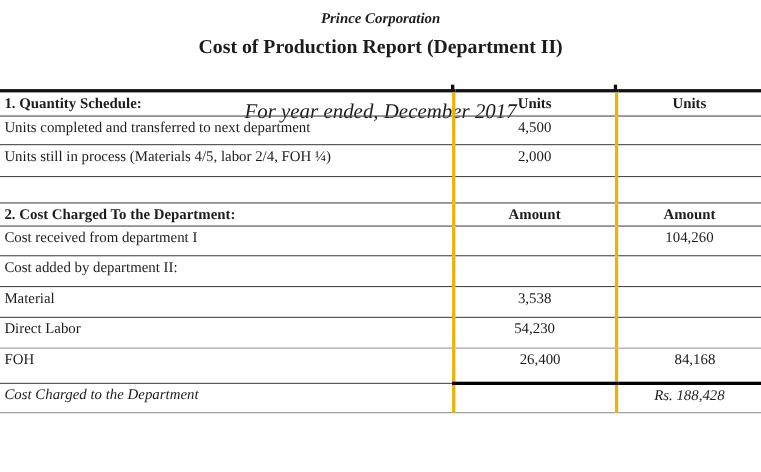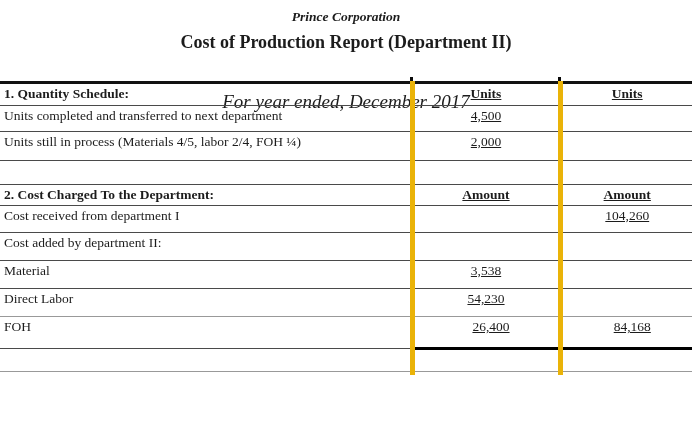--- a/index.html
+++ b/index.html
@@ -31,21 +31,21 @@
     font-size: 13.5px;
   }
   table.report td {
     vertical-align: top;
     border-bottom: 1px solid #4a4a4a;
     padding: 2px 4px 0 4px;
     overflow: hidden;
     white-space: nowrap;
   }
   td.c0 { padding-left: 7px; }
-  td.c1, td.c2 { border-left: 5px solid #eab308; text-align: center; text-decoration: underline; }
+  td.c1, td.c2 { border-left: 3px solid #eab308; text-align: center; }
 
   tr.toprule td { border-top: 3px solid #121212; }
   tr.h21 { height: 21px; }
   tr.h23 { height: 23px; }
   tr.h24 { height: 24px; }
   tr.h26 { height: 26px; }
   tr.h27 { height: 27px; padding-left: 44px; }
   tr.h28 { height: 28px; }
   tr.h29 { height: 29px; }
   tr.h32 { height: 32px; }
@@ -132,20 +132,25 @@
       <tr class="h28 gray-bottom">
         <td class="c0">Direct Labor</td>
         <td class="c1">54,230</td>
         <td class="c2"></td>
       </tr>
       <tr class="h32 foh">
         <td class="c0">FOH</td>
         <td class="c1">26,400</td>
         <td class="c2">84,168</td>
       </tr>
+      <tr class="h27">
+        <td class="c0 italic">Cost Charged to the Department</td>
+        <td class="c1 italic"></td>
+        <td class="c2 italic">Rs. 188,428</td>
+      </tr>
       <tr class="h23 gray-bottom">
         <td class="c0"></td>
         <td class="c1"></td>
         <td class="c2"></td>
       </tr>
       <tr class="stub">
         <td class="c0"></td>
         <td class="c1"></td>
         <td class="c2"></td>
       </tr>

